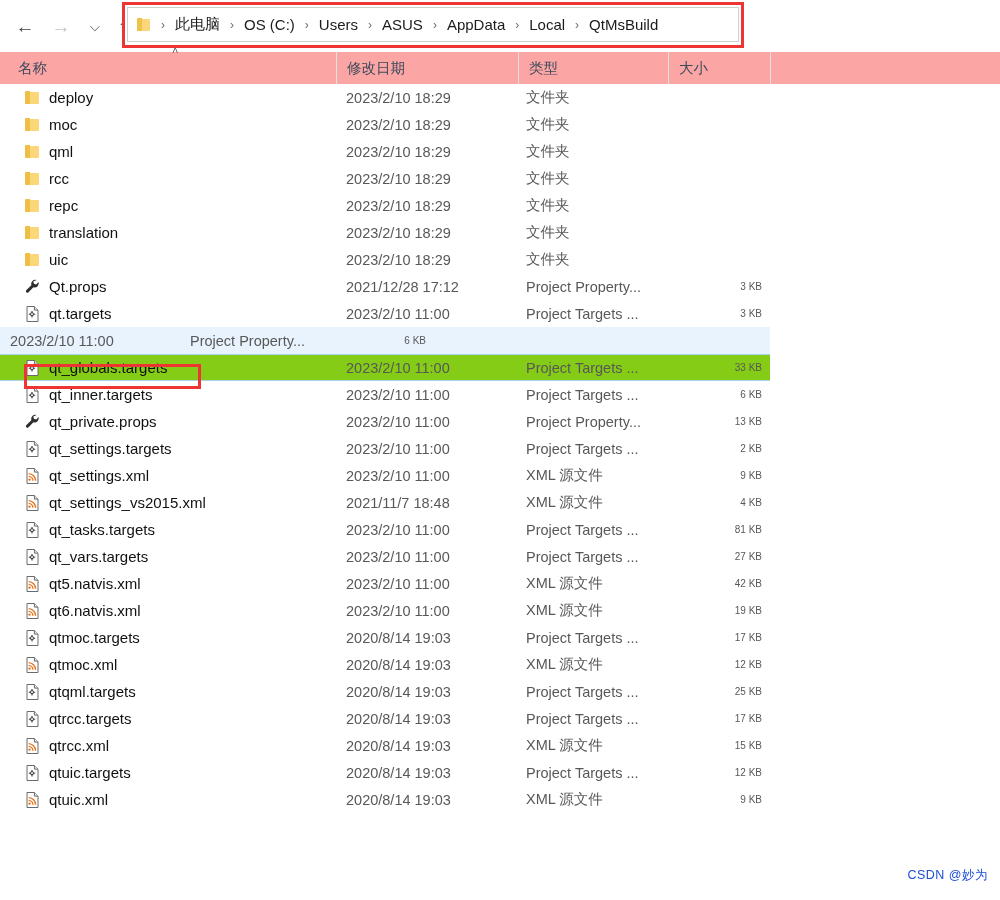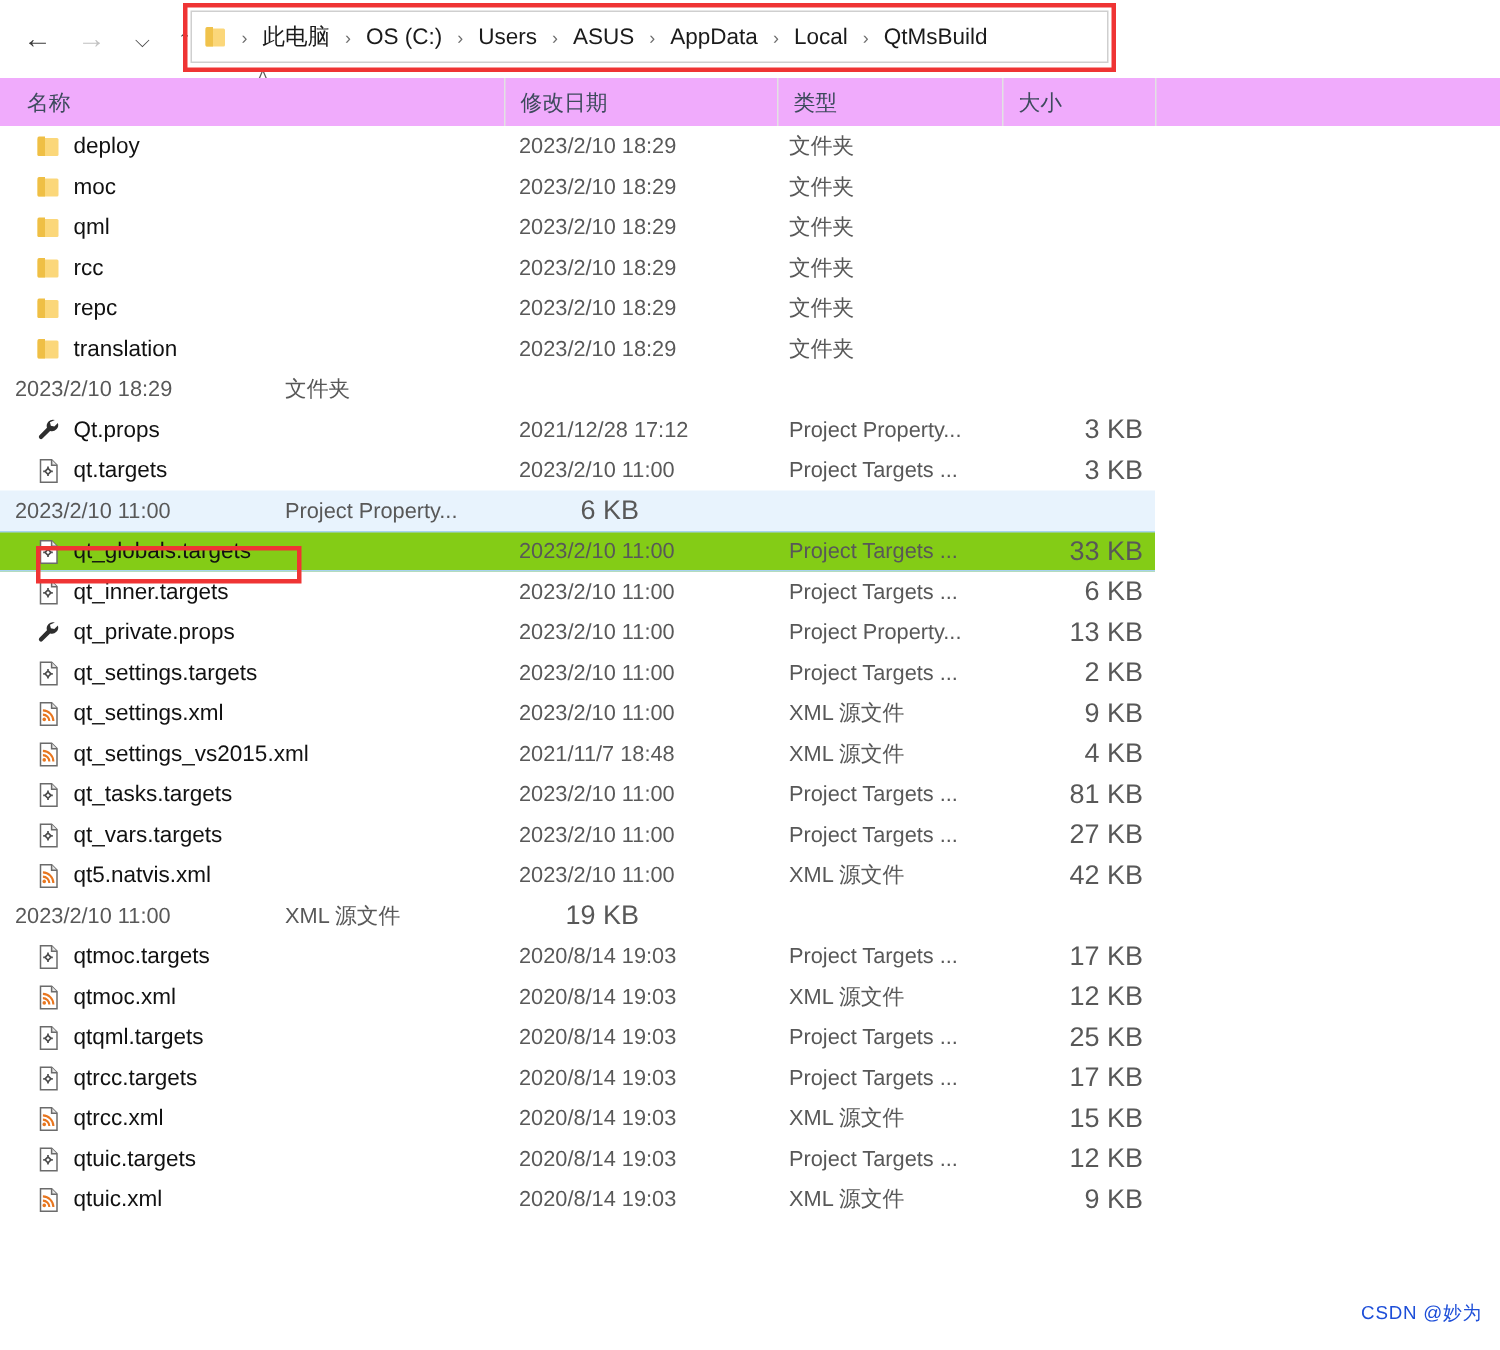--- a/index.html
+++ b/index.html
@@ -94,21 +94,21 @@
     pointer-events: none;
   }
   #annot-address { left: 122px; top: 2px; width: 622px; height: 46px; }
   #annot-file    { left: 24px;  top: 364px; width: 177px; height: 25px; }
 
   
   .col-headers {
     position: absolute;
     left: 0; top: 52px;
     width: 1000px; height: 32px;
-    background: #f0abfc;
+    background: #fca5a5;
   }
   .col-head {
     position: absolute;
     top: 0; height: 32px;
     display: flex; align-items: center;
     font-size: 14.5px;
     color: #3d4a5c;
     padding-left: 10px;
     box-sizing: border-box;
     border-left: 1px solid #e2e2e2;
@@ -171,21 +171,21 @@
     width: 150px;
     font-size: 14.5px;
     color: #585858;
     padding-left: 8px;
     box-sizing: border-box;
     white-space: nowrap;
     overflow: hidden;
   }
   .cell-size {
     width: 102px;
-    font-size: 18px;
+    font-size: 10px;
     color: #585858;
     text-align: right;
     padding-right: 8px;
     box-sizing: border-box;
     white-space: nowrap;
   }
 
   
   .ico {
     width: 17px; height: 18px;
@@ -316,20 +316,24 @@
     <div class="row">
       <div class="cell-name">
         <span class="ico folder"></span>
         <span>translation</span>
       </div>
       <div class="cell-date">2023/2/10 18:29</div>
       <div class="cell-type">文件夹</div>
       <div class="cell-size"></div>
     </div>
     <div class="row">
+      <div class="cell-name">
+        <span class="ico folder"></span>
+        <span>uic</span>
+      </div>
       <div class="cell-date">2023/2/10 18:29</div>
       <div class="cell-type">文件夹</div>
       <div class="cell-size"></div>
     </div>
     <div class="row">
       <div class="cell-name">
         <span class="ico wrench">
           <svg width="17" height="18" viewBox="0 0 17 18">
             <path d="M12.6 2.0 a4.2 4.2 0 0 0-5.3 5.2 L2.2 12.3 a1.5 1.5 0 0 0 2.1 2.1 l5.1-5.1 a4.2 4.2 0 0 0 5.2-5.3 l-2.4 2.4 -2.3-0.6 -0.6-2.3 z" fill="#2e2e2e"></path>
           </svg>
@@ -499,51 +503,63 @@
             <path d="M4.6 6.6 a7.2 7.2 0 0 1 7.0 7.1" fill="none" stroke="#e8761f" stroke-width="1.4"></path>
           </svg>
         </span>
         <span>qt5.natvis.xml</span>
       </div>
       <div class="cell-date">2023/2/10 11:00</div>
       <div class="cell-type">XML 源文件</div>
       <div class="cell-size">42 KB</div>
     </div>
     <div class="row">
-      <div class="cell-date">2023/2/10 11:00</div>
-      <div class="cell-type">XML 源文件</div>
-      <div class="cell-size">19 KB</div>
-    </div>
-    <div class="row">
-      <div class="cell-name">
-        <span class="ico page">
-          <svg width="17" height="18" viewBox="0 0 17 18">
-            <path d="M3 1.5 h7.4 L14 5.1 V16.5 H3 Z" fill="#ffffff" stroke="#6b6b6b" stroke-width="1"></path>
-            <path d="M10.4 1.5 V5.1 H14" fill="#e6e6e6" stroke="#6b6b6b" stroke-width="1"></path>
-            <path d="M6 9.2 l2-2 2 2 -2 2 z" fill="#ffffff" stroke="#4a4a4a" stroke-width="1.1"></path>
-            <path d="M8 6.0 v1.0 M8 11.4 v1.0 M4.8 9.2 h1.0 M10.2 9.2 h1.0" stroke="#4a4a4a" stroke-width="1.1"></path>
-          </svg>
-        </span>
-        <span>qtmoc.targets</span>
-      </div>
-      <div class="cell-date">2020/8/14 19:03</div>
-      <div class="cell-type">Project Targets ...</div>
-      <div class="cell-size">17 KB</div>
-    </div>
-    <div class="row">
       <div class="cell-name">
         <span class="ico page">
           <svg width="17" height="18" viewBox="0 0 17 18">
             <path d="M3 1.5 h7.4 L14 5.1 V16.5 H3 Z" fill="#ffffff" stroke="#6b6b6b" stroke-width="1"></path>
             <path d="M10.4 1.5 V5.1 H14" fill="#e6e6e6" stroke="#6b6b6b" stroke-width="1"></path>
             <circle cx="5.5" cy="12.6" r="1.2" fill="#e8761f"></circle>
             <path d="M4.6 9.4 a4.4 4.4 0 0 1 4.3 4.3" fill="none" stroke="#e8761f" stroke-width="1.4"></path>
             <path d="M4.6 6.6 a7.2 7.2 0 0 1 7.0 7.1" fill="none" stroke="#e8761f" stroke-width="1.4"></path>
           </svg>
         </span>
+        <span>qt6.natvis.xml</span>
+      </div>
+      <div class="cell-date">2023/2/10 11:00</div>
+      <div class="cell-type">XML 源文件</div>
+      <div class="cell-size">19 KB</div>
+    </div>
+    <div class="row">
+      <div class="cell-name">
+        <span class="ico page">
+          <svg width="17" height="18" viewBox="0 0 17 18">
+            <path d="M3 1.5 h7.4 L14 5.1 V16.5 H3 Z" fill="#ffffff" stroke="#6b6b6b" stroke-width="1"></path>
+            <path d="M10.4 1.5 V5.1 H14" fill="#e6e6e6" stroke="#6b6b6b" stroke-width="1"></path>
+            <path d="M6 9.2 l2-2 2 2 -2 2 z" fill="#ffffff" stroke="#4a4a4a" stroke-width="1.1"></path>
+            <path d="M8 6.0 v1.0 M8 11.4 v1.0 M4.8 9.2 h1.0 M10.2 9.2 h1.0" stroke="#4a4a4a" stroke-width="1.1"></path>
+          </svg>
+        </span>
+        <span>qtmoc.targets</span>
+      </div>
+      <div class="cell-date">2020/8/14 19:03</div>
+      <div class="cell-type">Project Targets ...</div>
+      <div class="cell-size">17 KB</div>
+    </div>
+    <div class="row">
+      <div class="cell-name">
+        <span class="ico page">
+          <svg width="17" height="18" viewBox="0 0 17 18">
+            <path d="M3 1.5 h7.4 L14 5.1 V16.5 H3 Z" fill="#ffffff" stroke="#6b6b6b" stroke-width="1"></path>
+            <path d="M10.4 1.5 V5.1 H14" fill="#e6e6e6" stroke="#6b6b6b" stroke-width="1"></path>
+            <circle cx="5.5" cy="12.6" r="1.2" fill="#e8761f"></circle>
+            <path d="M4.6 9.4 a4.4 4.4 0 0 1 4.3 4.3" fill="none" stroke="#e8761f" stroke-width="1.4"></path>
+            <path d="M4.6 6.6 a7.2 7.2 0 0 1 7.0 7.1" fill="none" stroke="#e8761f" stroke-width="1.4"></path>
+          </svg>
+        </span>
         <span>qtmoc.xml</span>
       </div>
       <div class="cell-date">2020/8/14 19:03</div>
       <div class="cell-type">XML 源文件</div>
       <div class="cell-size">12 KB</div>
     </div>
     <div class="row">
       <div class="cell-name">
         <span class="ico page">
           <svg width="17" height="18" viewBox="0 0 17 18">

